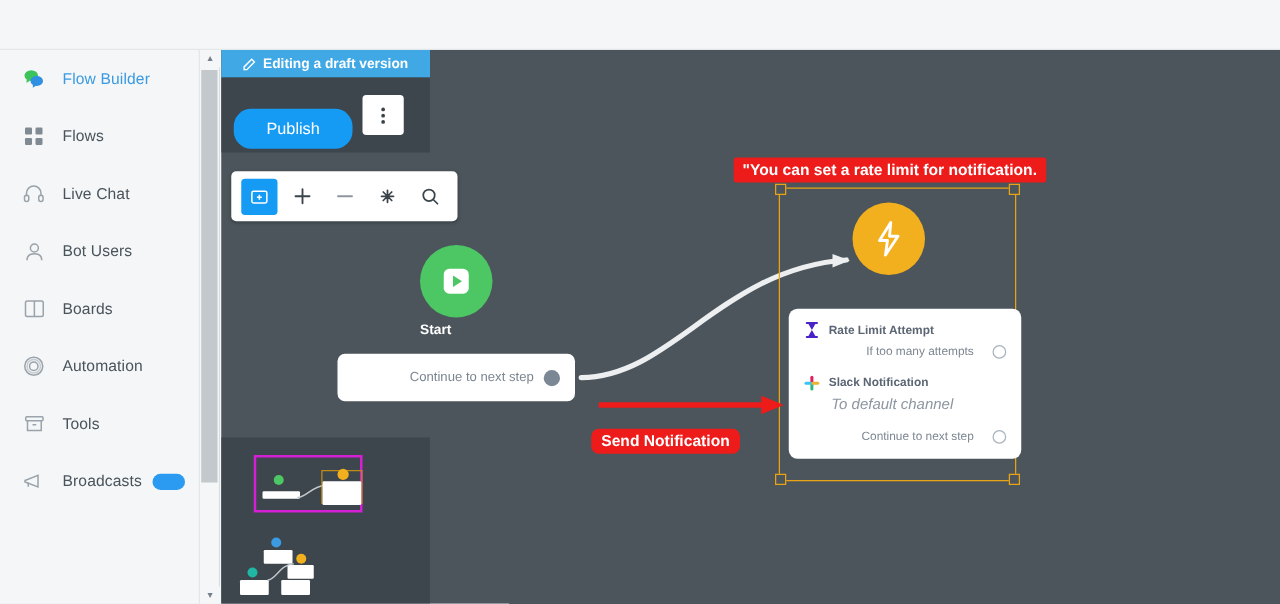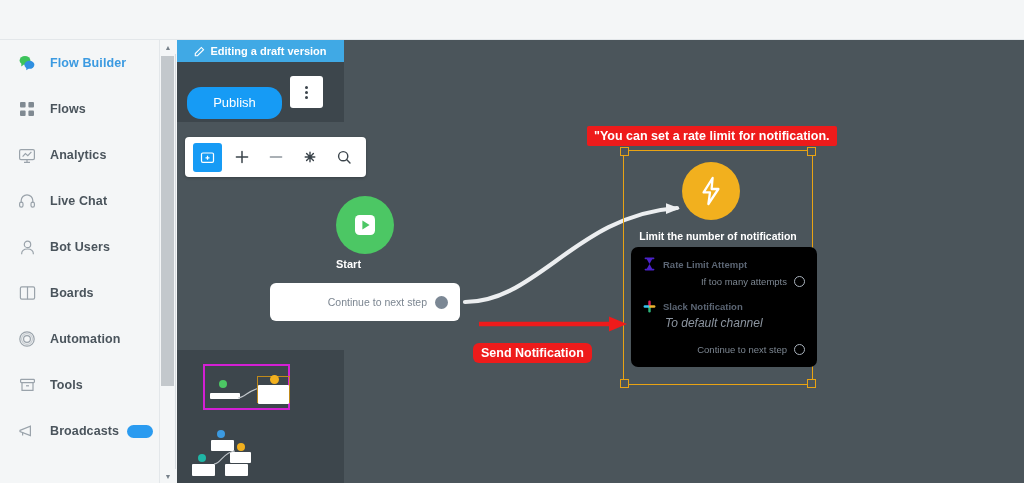--- a/index.html
+++ b/index.html
@@ -10,21 +10,21 @@
     -webkit-font-smoothing:antialiased;
   }
   .app{position:relative;width:1024px;height:483px;overflow:hidden;background:#f4f6f7;}
 
   
   .topstrip{position:absolute;left:0;top:0;width:1024px;height:40px;background:#f4f6f7;
             border-bottom:1px solid #e3e7ea;box-sizing:border-box;}
 
   
   .sidebar{position:absolute;left:0;top:40px;width:160px;height:443px;background:#f4f6f7;
-           border-right:1px solid #e3e7ea;box-sizing:border-box;overflow:hidden;font-weight:bold;}
+           border-right:1px solid #e3e7ea;box-sizing:border-box;overflow:hidden;}
   .nav-item{position:relative;display:flex;align-items:center;height:46px;padding-left:16px;
             box-sizing:border-box;cursor:pointer;}
   .nav-ico{width:22px;height:22px;flex:0 0 22px;display:flex;align-items:center;justify-content:center;
            margin-right:12px;color:#7b858c;}
   .nav-label{font-size:12.5px;color:#4a545c;letter-spacing:.1px;white-space:nowrap;}
   .nav-item.active .nav-label{color:#3b9ae1;}
   .badge{display:inline-block;margin-left:8px;background:#2a9bf0;border-radius:8px;
          min-width:26px;height:13px;}
 
   
@@ -77,26 +77,26 @@
   .sel-frame{position:absolute;left:446px;top:110px;width:190px;height:235px;
              border:1.6px solid #e9a313;box-sizing:border-box;}
   .corner{position:absolute;width:7px;height:7px;border:1.6px solid #e9a313;background:#4b555b;}
   .corner.tl{left:-4px;top:-4px;} .corner.tr{right:-4px;top:-4px;}
   .corner.bl{left:-4px;bottom:-4px;} .corner.br{right:-4px;bottom:-4px;}
 
   .rl-circle{position:absolute;left:505px;top:122px;width:58px;height:58px;border-radius:50%;
              background:#f2b01e;display:flex;align-items:center;justify-content:center;}
   .rl-title{position:absolute;left:446px;top:190px;width:190px;text-align:center;color:#fff;
             font-size:10.5px;font-weight:700;}
-  .rl-card{position:absolute;left:454px;top:207px;width:186px;background:#000000;border-radius:7px;
+  .rl-card{position:absolute;left:454px;top:207px;width:186px;background:#ffffff;border-radius:7px;
            padding:10px 12px 12px 12px;box-sizing:border-box;}
   .row-head{display:flex;align-items:center;gap:7px;margin-bottom:3px;}
   .row-title{font-size:9.5px;font-weight:700;color:#5b6573;}
   .row-sub{font-size:12px;color:#8c95a0;font-style:italic;margin-left:22px;}
-  .row-out{display:flex;align-items:center;justify-content:flex-end;gap:7px;margin-top:5px;}
+  .row-out{display:flex;align-items:center;justify-content:flex-end;gap:15px;margin-top:5px;}
   .row-out .card-txt{font-size:9.5px;}
 
   
   .anno{position:absolute;background:#ee1b1b;color:#fff;font-weight:700;white-space:nowrap;}
   .anno-top{left:410px;top:86px;padding:3px 7px;font-size:12.5px;border-radius:2px;}
   .anno-send{left:296px;top:303px;padding:3px 8px;font-size:12.5px;border-radius:6px;}
 
   
   .minimap{position:absolute;left:0;top:310px;width:167px;height:133px;background:#3d464c;overflow:hidden;}
   .mm-view{position:absolute;left:26px;top:14px;width:87px;height:46px;border:2px solid #d41fd4;box-sizing:border-box;}
@@ -133,30 +133,20 @@
         <svg width="16" height="16" viewBox="0 0 16 16" fill="#808a92">
           <rect x="1" y="1" width="5.6" height="5.6" rx="1"></rect>
           <rect x="9.4" y="1" width="5.6" height="5.6" rx="1"></rect>
           <rect x="1" y="9.4" width="5.6" height="5.6" rx="1"></rect>
           <rect x="9.4" y="9.4" width="5.6" height="5.6" rx="1"></rect>
         </svg>
       </span>
       <span class="nav-label">Flows</span>
     </div>
 
-    <div class="nav-item">
-      <span class="nav-ico">
-        <svg width="18" height="17" viewBox="0 0 18 17" fill="none" stroke="#9aa3ab" stroke-width="1.2">
-          <rect x="1.6" y="2.6" width="14.8" height="10" rx="1.4"></rect>
-          <path d="M4.6 9.6 L7.4 6.6 L9.8 8.6 L13.4 4.8" stroke="#9aa3ab" stroke-width="1.2" fill="none"></path>
-          <path d="M9 12.6 V15.2 M6 15.4 H12" stroke="#9aa3ab" stroke-width="1.2"></path>
-        </svg>
-      </span>
-      <span class="nav-label">Analytics</span>
-    </div>
 
     <div class="nav-item">
       <span class="nav-ico">
         <svg width="18" height="18" viewBox="0 0 18 18" fill="none" stroke="#9aa3ab" stroke-width="1.2">
           <path d="M3.2 11 V8.6 A5.8 5.8 0 0 1 14.8 8.6 V11"></path>
           <rect x="1.6" y="10.2" width="3.4" height="5" rx="1.6"></rect>
           <rect x="13" y="10.2" width="3.4" height="5" rx="1.6"></rect>
         </svg>
       </span>
       <span class="nav-label">Live Chat</span>
@@ -251,21 +241,20 @@
       <span class="corner tr"></span>
       <span class="corner bl"></span>
       <span class="corner br"></span>
     </div>
 
     <div class="rl-circle">
       <svg width="26" height="30" viewBox="0 0 26 30">
         <path d="M14.6 2 L5.6 16.4 H12 L10.4 28 L20.4 13 H13.6 Z" fill="none" stroke="#fff" stroke-width="2.3" stroke-linejoin="round"></path>
       </svg>
     </div>
-    <div class="rl-title">Limit the number of notification</div>
 
     <div class="rl-card">
 
       <div class="row-head">
         <span>
           <svg width="13" height="14" viewBox="0 0 13 14">
             <path d="M2.4 1.4 H10.6 M2.4 12.6 H10.6" stroke="#4b22c9" stroke-width="1.6" stroke-linecap="round"></path>
             <path d="M3.4 1.6 H9.6 L6.5 7 L9.6 12.4 H3.4 L6.5 7 Z" fill="#4b22c9"></path>
           </svg>
         </span>

